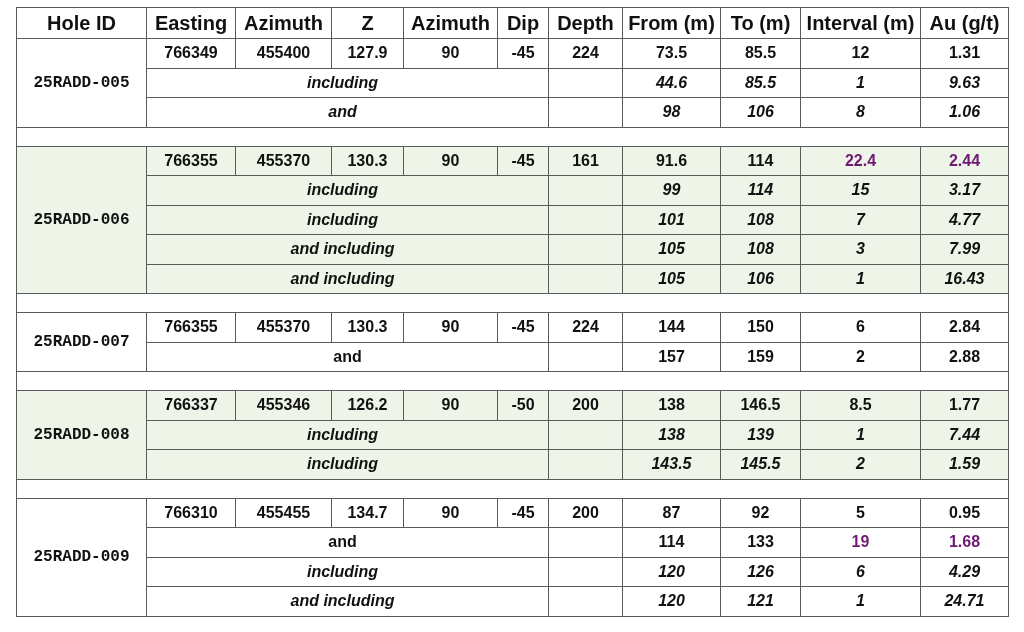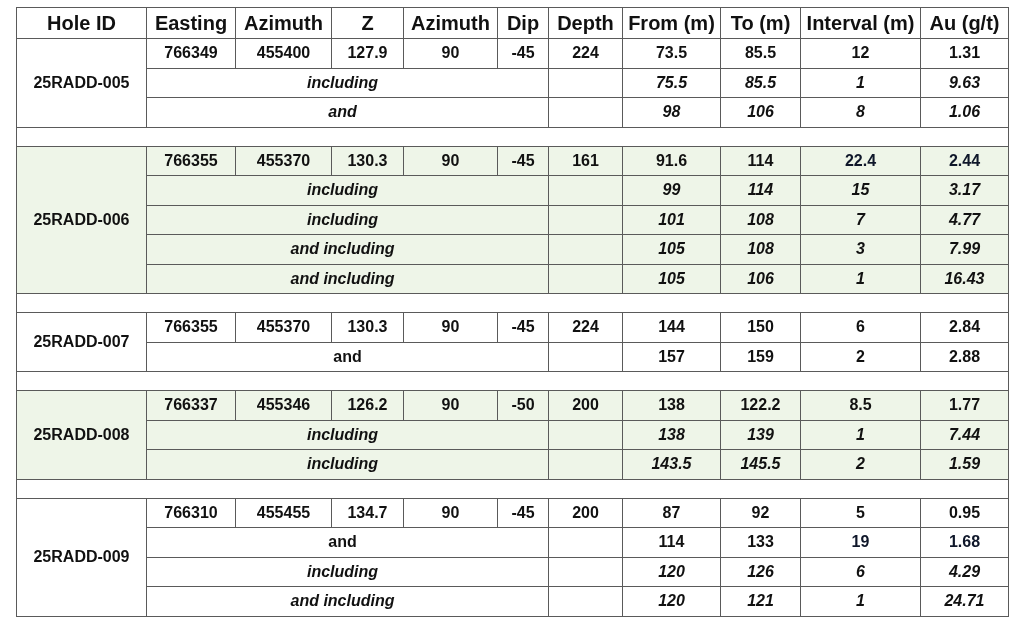--- a/index.html
+++ b/index.html
@@ -10,25 +10,25 @@
     width: 992px; border-collapse: collapse; table-layout: fixed;
   }
   table.drill td, table.drill th {
     border: 1px solid #5a5a5a; padding: 0; text-align: center; vertical-align: middle;
     font-weight: bold; font-size: 16px; line-height: 1; overflow: hidden; white-space: nowrap;
   }
   table.drill th { height: 30px; font-size: 20px; }
   table.drill tr.data td { height: 28.5px; }
   table.drill tr.spacer td { height: 18px; border-left: 1px solid #5a5a5a; border-right: 1px solid #5a5a5a; }
   tr.green td.cell { background: #eef5e8; }
-  td.hole { font-size: 17px; }
+  td.hole { font-size: 17px; font-family: Liberation Mono, monospace; }
   td.big { font-size: 19px; }
   td.qual { text-align: center; padding-right: 10px !important; }
   .it { font-style: italic; }
-  .red { color: #0f172a; }
+  .red { color: #701a75; }
 </style>
 </head>
 <body>
 
 <table class="drill">
   <colgroup>
     <col style="width:130px">
       <col style="width:89px">
       <col style="width:96px">
       <col style="width:72px">
@@ -65,21 +65,21 @@
         <td class="cell">-45</td>
         <td class="cell big">224</td>
         <td class="cell">73.5</td>
         <td class="cell">85.5</td>
         <td class="cell">12</td>
         <td class="cell">1.31</td>
       </tr>
       <tr class="data">
         <td class="cell qual it" colspan="5">including</td>
         <td class="cell"></td>
-        <td class="cell it">75.5</td>
+        <td class="cell it">44.6</td>
         <td class="cell it">85.5</td>
         <td class="cell it">1</td>
         <td class="cell it">9.63</td>
       </tr>
       <tr class="data">
         <td class="cell qual it" colspan="5">and</td>
         <td class="cell"></td>
         <td class="cell it">98</td>
         <td class="cell it">106</td>
         <td class="cell it">8</td>
@@ -162,21 +162,21 @@
       </tr>
       <tr class="data green">
         <td class="cell hole" rowspan="3">25RADD-008</td>
         <td class="cell">766337</td>
         <td class="cell">455346</td>
         <td class="cell">126.2</td>
         <td class="cell">90</td>
         <td class="cell">-50</td>
         <td class="cell big">200</td>
         <td class="cell">138</td>
-        <td class="cell">122.2</td>
+        <td class="cell">146.5</td>
         <td class="cell">8.5</td>
         <td class="cell">1.77</td>
       </tr>
       <tr class="data green">
         <td class="cell qual it" colspan="5">including</td>
         <td class="cell"></td>
         <td class="cell it">138</td>
         <td class="cell it">139</td>
         <td class="cell it">1</td>
         <td class="cell it">7.44</td>

